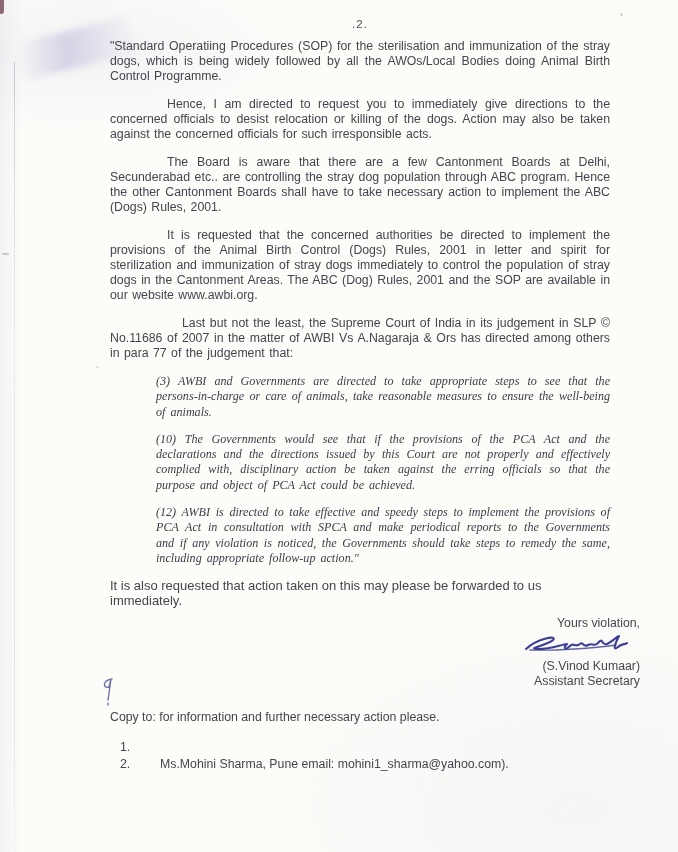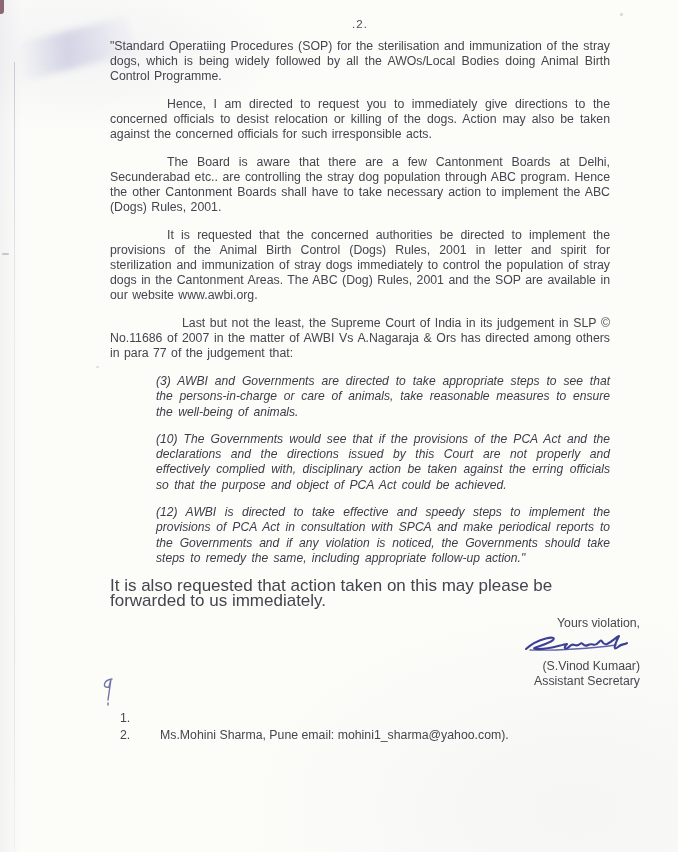--- a/index.html
+++ b/index.html
@@ -29,26 +29,26 @@
   .speck.s3{left:96px;top:366px;width:3px;height:2px;opacity:.3;}
 
   
   .content{position:absolute;left:110px;top:18px;width:500px;}
   .pagenum{text-align:center;font-size:11.5px;margin:0 0 9px 0;color:#4a4a56;letter-spacing:1px;}
   p.body{font-size:12.3px;line-height:15px;text-align:justify;margin:0 0 13px 0;word-spacing:1px;}
   p.body.indent{text-indent:57px;}
   p.body.indent-wide{text-indent:72px;}
   .quotes{margin-left:46px;}
   p.quote{
-    font-family:Liberation Sans, sans-serif;font-style:italic;
+    font-family:Liberation Serif, serif;font-style:italic;
     font-size:12.1px;line-height:15.3px;text-align:justify;
     margin:0 0 12px 0;word-spacing:2px;color:#3d3d49;
   }
   .weblink{}
-  p.closing{font-size:17px;line-height:15px;margin:2px 0 0 0;}
+  p.closing{font-size:13px;line-height:15px;margin:2px 0 0 0;}
   .signoff{margin-top:8px;text-align:right;transform:translateX(30px);line-height:15.5px;font-size:12.3px;color:#47474f;}
   .signoff .sig-wrap{height:28px;margin:1px 8px -2px 0;}
   .copyblock{margin-top:20px;font-size:12.3px;}
   .copy-heading{margin:0;line-height:15px;}
   .copy-list{margin:14px 0 0 10px;padding:0;list-style:none;}
   .copy-list li{display:flex;line-height:16px;margin-bottom:1px;}
   .copy-list .num{width:40px;flex:0 0 40px;}
   .penmark{position:absolute;left:98px;top:676px;width:22px;height:34px;}
 </style>
 </head>
@@ -95,20 +95,21 @@
         <svg width="112" height="28" viewBox="0 0 112 28">
           <path d="M6 16 C18 5, 38 2, 33 7 C28 12, 8 15, 16 16 C28 17, 40 12, 47 11 C43 15, 45 18, 50 13 C54 9, 55 15, 60 11 C63 8, 63 15, 68 12 C73 9, 74 15, 79 9 C83 4, 81 13, 87 11 C92 9, 95 5, 99 3 C95 11, 92 19, 98 14 C102 10, 105 12, 107 10" fill="none" stroke="#3c3f93" stroke-width="2.1" stroke-linecap="round" stroke-linejoin="round"></path>
           <path d="M10 17 C35 18, 75 15, 96 12" fill="none" stroke="#3c3f93" stroke-width="1.3" stroke-linecap="round" opacity="0.8"></path>
         </svg>
       </div>
       <div>(S.Vinod Kumaar)</div>
       <div>Assistant Secretary</div>
     </div>
 
     <div class="copyblock">
+      <p class="copy-heading">Copy to: for information and further necessary action please.</p>
       <ul class="copy-list">
         <li>
           <span class="num">1.</span>
         </li>
         <li>
           <span class="num">2.</span>
           <span>Ms.Mohini Sharma, Pune email: mohini1_sharma@yahoo.com).</span>
         </li>
       </ul>
     </div>

